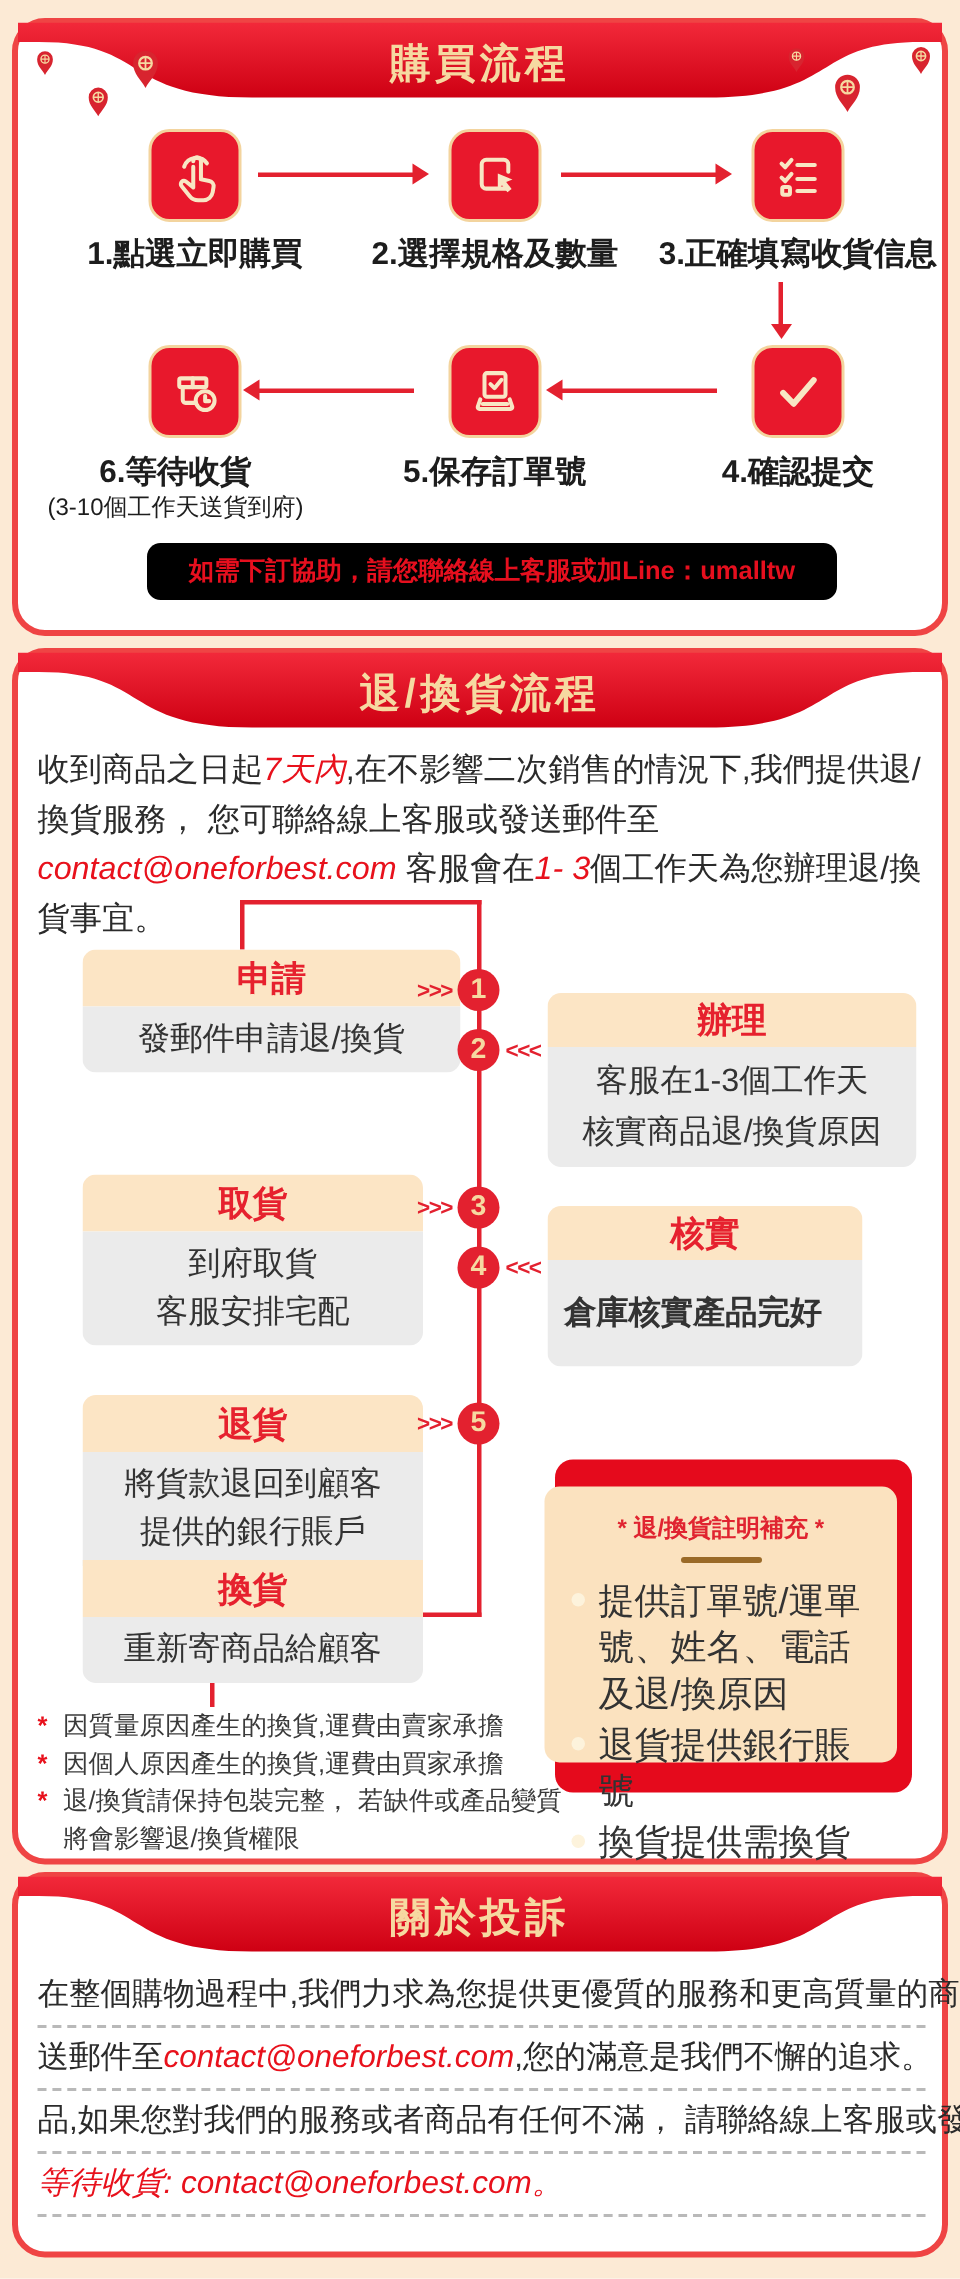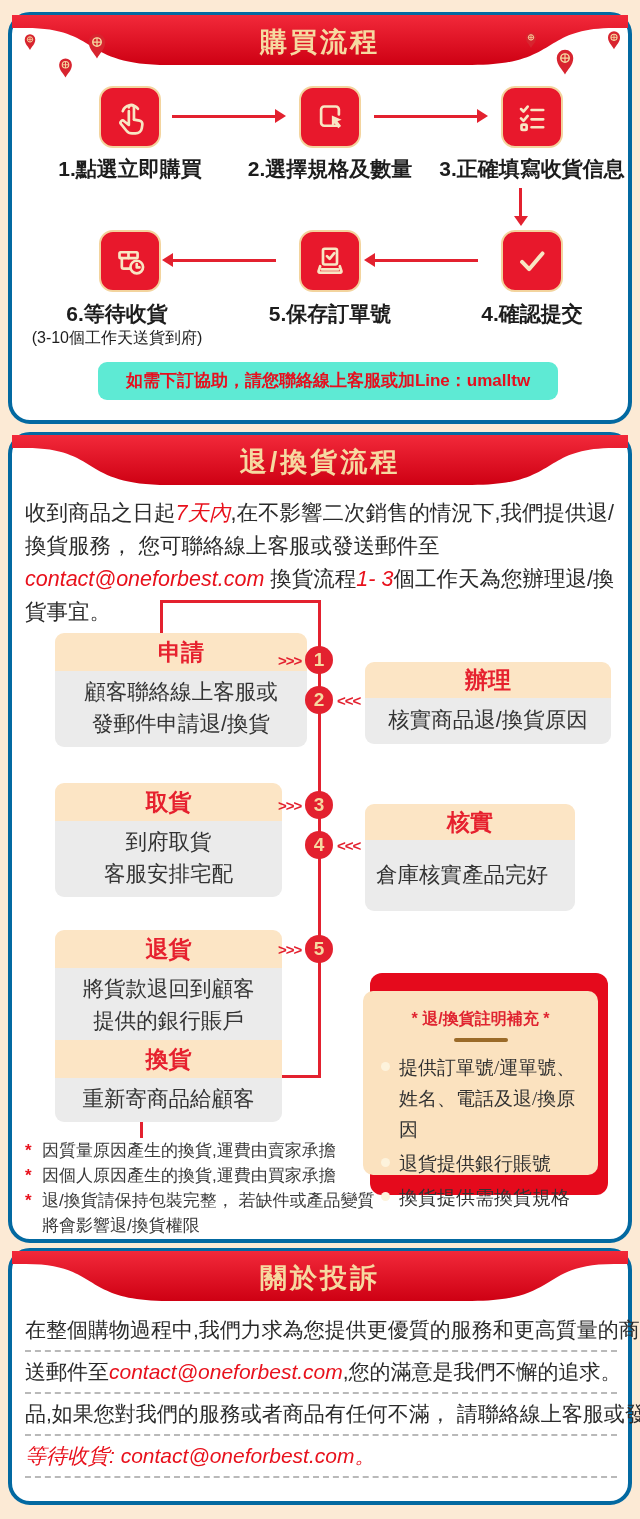--- a/index.html
+++ b/index.html
@@ -1,60 +1,60 @@
 <!DOCTYPE html>
 <html><head>
 <meta charset="utf-8">
 <style>
   html,body{margin:0;padding:0;}
   body{width:640px;font-family:"Liberation Sans","DejaVu Sans",sans-serif;background:#FCEAD5;}
   .page{position:relative;width:640px;height:1519px;background:#FCEAD5;overflow:hidden;}
   .abs{position:absolute;}
-  .card{position:absolute;left:8px;width:616px;background:#fff;border:4px solid #0369a1;border-radius:22px;}
+  .card{position:absolute;left:8px;width:616px;background:#fff;border:4px solid #ef4444;border-radius:22px;}
   
   .ribbon{position:absolute;left:0;top:-1px;width:616px;height:54px;}
   .ribbon-text{position:absolute;left:0;top:5px;width:616px;height:42px;line-height:42px;text-align:center;
     font-size:27px;font-weight:700;color:#F6D9A1;letter-spacing:3px;}
   
   .tile{position:absolute;width:62px;height:62px;background:#E8182C;border:2px solid #F3D49E;border-radius:14px;
     display:flex;align-items:center;justify-content:center;box-sizing:border-box;}
   .tile svg{width:42px;height:42px;}
   .glyph{fill:none;stroke:#F8E6C4;stroke-width:2.3;stroke-linecap:round;stroke-linejoin:round;}
   .step-label{position:absolute;width:220px;text-align:center;font-size:21px;font-weight:700;color:#1d1d1d;}
   .step-sub{position:absolute;width:220px;text-align:center;font-size:16px;font-weight:400;color:#1d1d1d;}
   
   .arr{position:absolute;height:3px;background:#E3212F;}
   .arr-r::after{content:"";position:absolute;right:-10px;top:-6px;border:7px solid transparent;border-right:0;border-left:11px solid #E3212F;}
   .arr-l::before{content:"";position:absolute;left:-10px;top:-6px;border:7px solid transparent;border-left:0;border-right:11px solid #E3212F;}
   .vbar{position:absolute;width:3px;background:#E3212F;}
   .hbar{position:absolute;height:3px;background:#E3212F;}
   .ah-down{position:absolute;width:0;height:0;border-left:7px solid transparent;border-right:7px solid transparent;border-top:10px solid #E3212F;}
   
-  .notice{position:absolute;background:#5eead4;border-radius:9px;text-align:center;
+  .notice{position:absolute;background:#000000;border-radius:9px;text-align:center;
     font-size:17px;font-weight:700;color:#E60F1E;}
   
   .para{position:absolute;font-size:21.5px;line-height:33px;color:#2B2B2B;}
   .rt{color:#E8111C;font-style:italic;}
   
   .fbox{position:absolute;border-radius:9px;overflow:hidden;}
   .fbox-hdr{background:#FCE5C5;text-align:center;font-size:23px;font-weight:700;color:#E6212E;line-height:38px;height:38px;}
   .fbox-body{background:#EBEBEB;text-align:center;font-size:21.5px;color:#333;line-height:32px;padding:5px 0 7px 0;}
   .circle{position:absolute;width:28px;height:28px;border-radius:50%;background:#E3212F;color:#F6D9A1;
     font-size:19px;font-weight:700;text-align:center;line-height:28px;}
   .chev{position:absolute;font-size:15px;font-weight:700;color:#E3212F;letter-spacing:-1px;}
   
   .notes{position:absolute;width:352px;}
   .note{position:relative;padding-left:17px;font-size:17px;line-height:25px;color:#3a3a3a;}
   .note .star{position:absolute;left:0;top:0;color:#E8111C;font-weight:700;}
   
   .panel-red{position:absolute;background:#E50A1C;border-radius:12px;}
   .panel-peach{position:absolute;background:#FBE2BF;border-radius:10px;}
   .panel-title{text-align:center;font-size:16px;font-weight:700;color:#E02430;margin-top:18px;}
   .panel-divider{width:54px;height:4px;background:#9A6A28;margin:8px auto 10px auto;border-radius:2px;}
-  .bullet{position:relative;padding-left:22px;font-size:19px;line-height:31px;color:#333;margin:3px 8px 3px 14px;font-family:Liberation Serif, serif;}
+  .bullet{position:relative;padding-left:22px;font-size:24px;line-height:31px;color:#333;margin:3px 8px 3px 14px;}
   .bullet .dot{position:absolute;left:4px;top:10px;width:9px;height:9px;border-radius:50%;background:#FDF3DC;}
   
   .cline{font-size:21px;line-height:40px;color:#2B2B2B;border-bottom:2px dashed #B9B9B9;white-space:nowrap;}
   .lant{position:absolute;}
 </style>
 </head>
 <body>
 
 <svg width="0" height="0" style="position:absolute">
   <defs>
@@ -181,32 +181,31 @@
 
     <div class="notice" style="left:86px;top:346px;width:460px;height:38px;line-height:38px;">如需下訂協助，請您聯絡線上客服或加Line：umalltw</div>
   </div>
 
   <div class="card" style="top:432px;height:803px;">
     <svg class="ribbon" viewBox="0 0 616 54">
       <path d="M0,0 H616 V13 H602 C528,13 548,50 460,50 H156 C68,50 88,13 14,13 H0 Z" fill="url(#ribGrad)"></path>
     </svg>
     <div class="ribbon-text">退/換貨流程</div>
 
-    <div class="para" style="left:13px;top:61px;width:594px;"><span>收到商品之日起</span><span class="rt">7天內</span><span>,在不影響二次銷售的情況下,我們提供退/換貨服務， 您可聯絡線上客服或發送郵件至</span><span class="rt">contact@oneforbest.com</span><span> 換貨流程</span><span class="rt">1- 3</span><span>個工作天為您辦理退/換貨事宜。</span></div>
+    <div class="para" style="left:13px;top:61px;width:594px;"><span>收到商品之日起</span><span class="rt">7天內</span><span>,在不影響二次銷售的情況下,我們提供退/換貨服務， 您可聯絡線上客服或發送郵件至</span><span class="rt">contact@oneforbest.com</span><span> 客服會在</span><span class="rt">1- 3</span><span>個工作天為您辦理退/換貨事宜。</span></div>
 
     <div class="vbar" style="left:148px;top:164px;height:33px;"></div>
     <div class="hbar" style="left:148px;top:164px;width:161px;"></div>
     <div class="vbar" style="left:306px;top:164px;height:478px;"></div>
     <div class="hbar" style="left:270px;top:639px;width:39px;"></div>
     <div class="vbar" style="left:128px;top:684px;height:18px;"></div>
 
     <div class="fbox" style="left:43px;top:197px;width:252px;">
       <div class="fbox-hdr">申請</div>
       <div class="fbox-body">
-          <div>顧客聯絡線上客服或</div>
           <div>發郵件申請退/換貨</div>
         </div>
     </div>
     <div class="fbox" style="left:43px;top:347px;width:227px;">
       <div class="fbox-hdr">取貨</div>
       <div class="fbox-body">
           <div>到府取貨</div>
           <div>客服安排宅配</div>
         </div>
     </div>
@@ -220,26 +219,27 @@
     <div class="fbox" style="left:43px;top:604px;width:227px;border-radius:0 0 9px 9px;">
       <div class="fbox-hdr">換貨</div>
       <div class="fbox-body">
           <div>重新寄商品給顧客</div>
         </div>
     </div>
 
     <div class="fbox" style="left:353px;top:226px;width:246px;">
       <div class="fbox-hdr" style="height:36px;line-height:36px;">辦理</div>
       <div class="fbox-body" style="line-height:34px;">
+          <div>客服在1-3個工作天</div>
           <div>核實商品退/換貨原因</div>
         </div>
     </div>
     <div class="fbox" style="left:353px;top:368px;width:210px;">
       <div class="fbox-hdr" style="height:36px;line-height:36px;">核實</div>
-      <div class="fbox-body" style="padding:19px 16px 20px 0;">
+      <div class="fbox-body" style="padding:19px 16px 20px 0;font-weight:bold;">
           <div>倉庫核實產品完好</div>
         </div>
     </div>
 
     <div class="chev" style="left:266px;top:216px;">&gt;&gt;&gt;</div>
     <div class="circle" style="left:293px;top:210px;">1</div>
     <div class="circle" style="left:293px;top:250px;">2</div>
     <div class="chev" style="left:325px;top:256px;">&lt;&lt;&lt;</div>
     <div class="chev" style="left:266px;top:361px;">&gt;&gt;&gt;</div>
     <div class="circle" style="left:293px;top:355px;">3</div>

